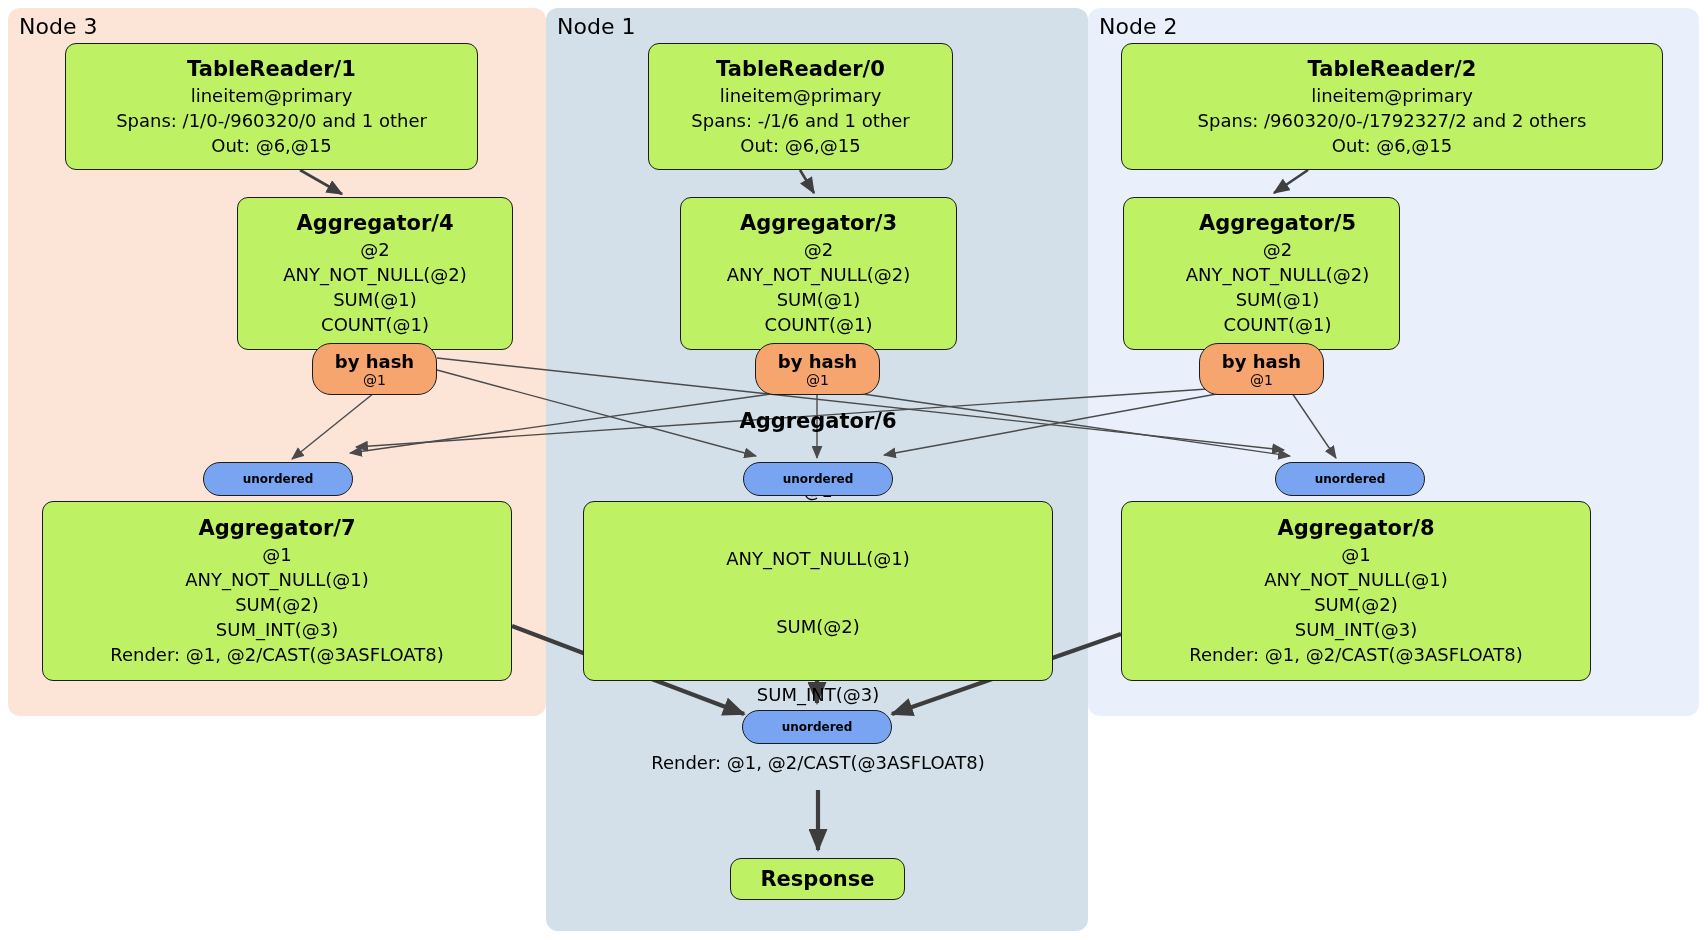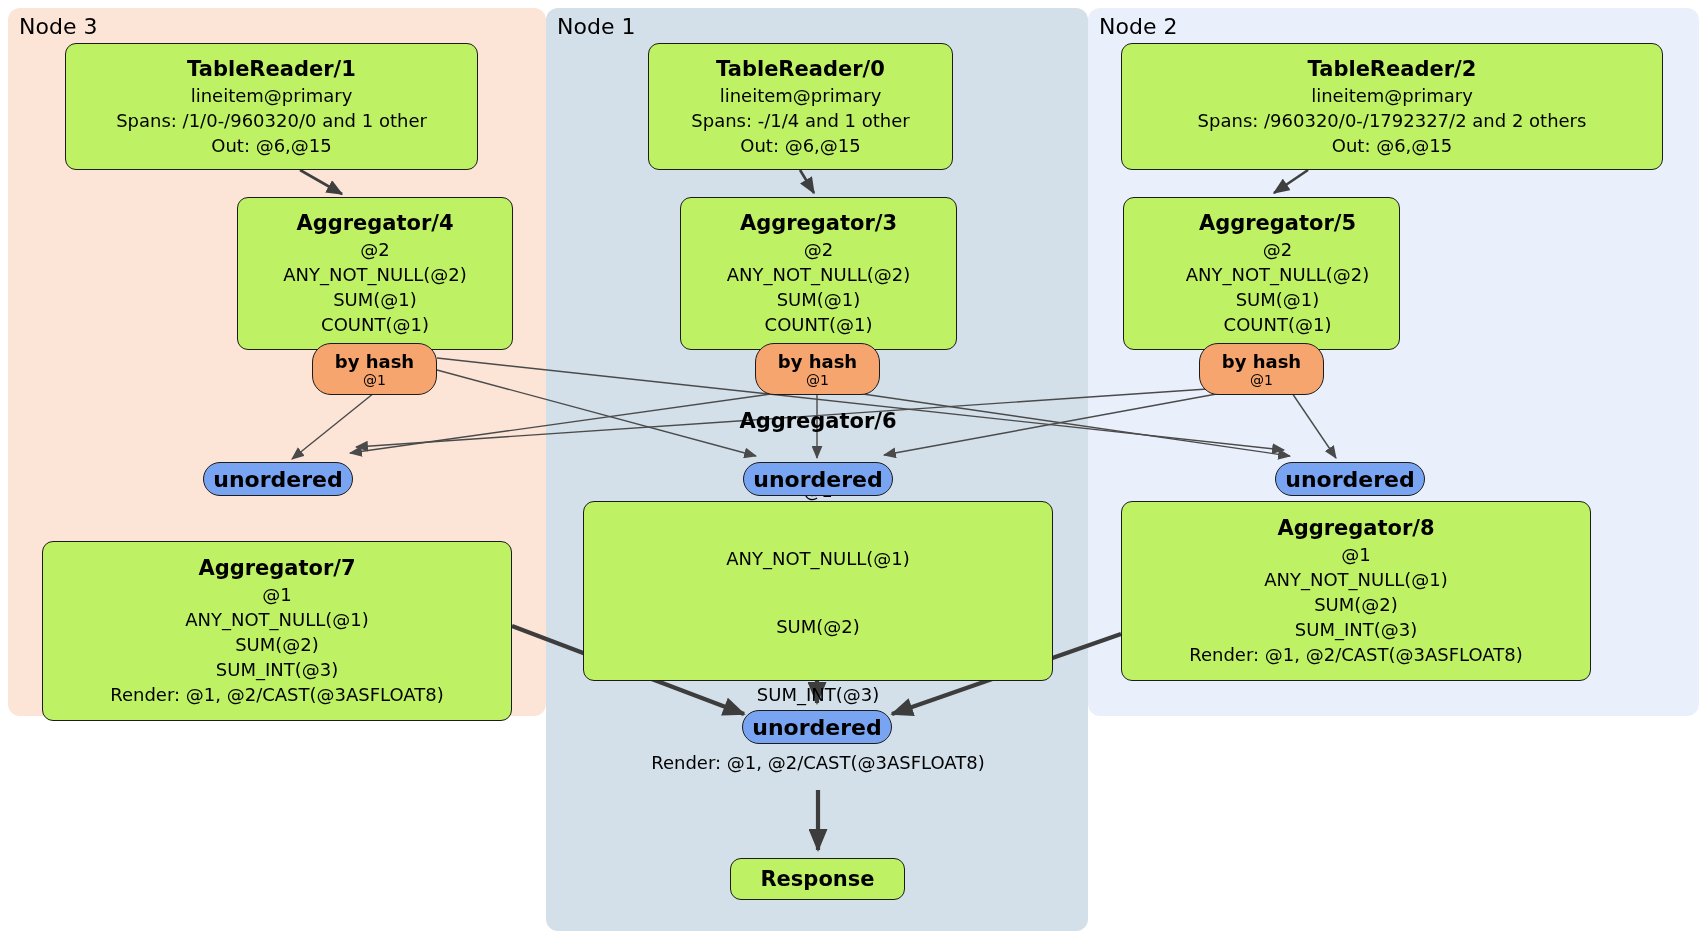--- a/index.html
+++ b/index.html
@@ -31,21 +31,21 @@
     border:1.6px solid #1c1c1c; border-radius:19px; box-sizing:border-box;
     display:flex; flex-direction:column; align-items:center; justify-content:center;
   }
   .hash-label  { font-size:18px; font-weight:bold; line-height:21px; }
   .hash-detail { font-size:14px; line-height:16px; }
 
   .sync-pill {
     position:absolute; width:150px; height:34px; background:#78a4f1;
     border:1.6px solid #1c1c1c; border-radius:17px; box-sizing:border-box;
     display:flex; align-items:center; justify-content:center;
-    font-size:22px; font-weight:bold;
+    font-size:12px; font-weight:bold;
   }
 </style>
 </head>
 <body>
 
 <div class="canvas">
 
   <div class="region node3">
     <span class="region-label">Node 3</span>
   </div>
@@ -101,21 +101,21 @@
   <div class="pbox" style="left:65px; top:43px; width:413px; height:127px;">
     <div class="ptitle">TableReader/1</div>
     <div class="pline">lineitem@primary</div>
     <div class="pline">Spans: /1/0-/960320/0 and 1 other</div>
     <div class="pline">Out: @6,@15</div>
   </div>
 
   <div class="pbox" style="left:648px; top:43px; width:305px; height:127px;">
     <div class="ptitle">TableReader/0</div>
     <div class="pline">lineitem@primary</div>
-    <div class="pline">Spans: -/1/4 and 1 other</div>
+    <div class="pline">Spans: -/1/6 and 1 other</div>
     <div class="pline">Out: @6,@15</div>
   </div>
 
   <div class="pbox" style="left:1121px; top:43px; width:542px; height:127px;">
     <div class="ptitle">TableReader/2</div>
     <div class="pline">lineitem@primary</div>
     <div class="pline">Spans: /960320/0-/1792327/2 and 2 others</div>
     <div class="pline">Out: @6,@15</div>
   </div>
 
@@ -136,21 +136,21 @@
   </div>
 
   <div class="pbox" style="left:1123px; top:197px; width:277px; height:153px;padding-left:32px;">
     <div class="ptitle">Aggregator/5</div>
     <div class="pline">@2</div>
     <div class="pline">ANY_NOT_NULL(@2)</div>
     <div class="pline">SUM(@1)</div>
     <div class="pline">COUNT(@1)</div>
   </div>
 
-  <div class="pbox" style="left:42px; top:501px; width:470px; height:180px;margin-top:40px;">
+  <div class="pbox" style="left:42px; top:501px; width:470px; height:180px;">
     <div class="ptitle">Aggregator/7</div>
     <div class="pline">@1</div>
     <div class="pline">ANY_NOT_NULL(@1)</div>
     <div class="pline">SUM(@2)</div>
     <div class="pline">SUM_INT(@3)</div>
     <div class="pline">Render: @1, @2/CAST(@3ASFLOAT8)</div>
   </div>
 
   <div class="pbox" style="left:583px; top:501px; width:470px; height:180px;gap:43px;">
     <div class="ptitle">Aggregator/6</div>

